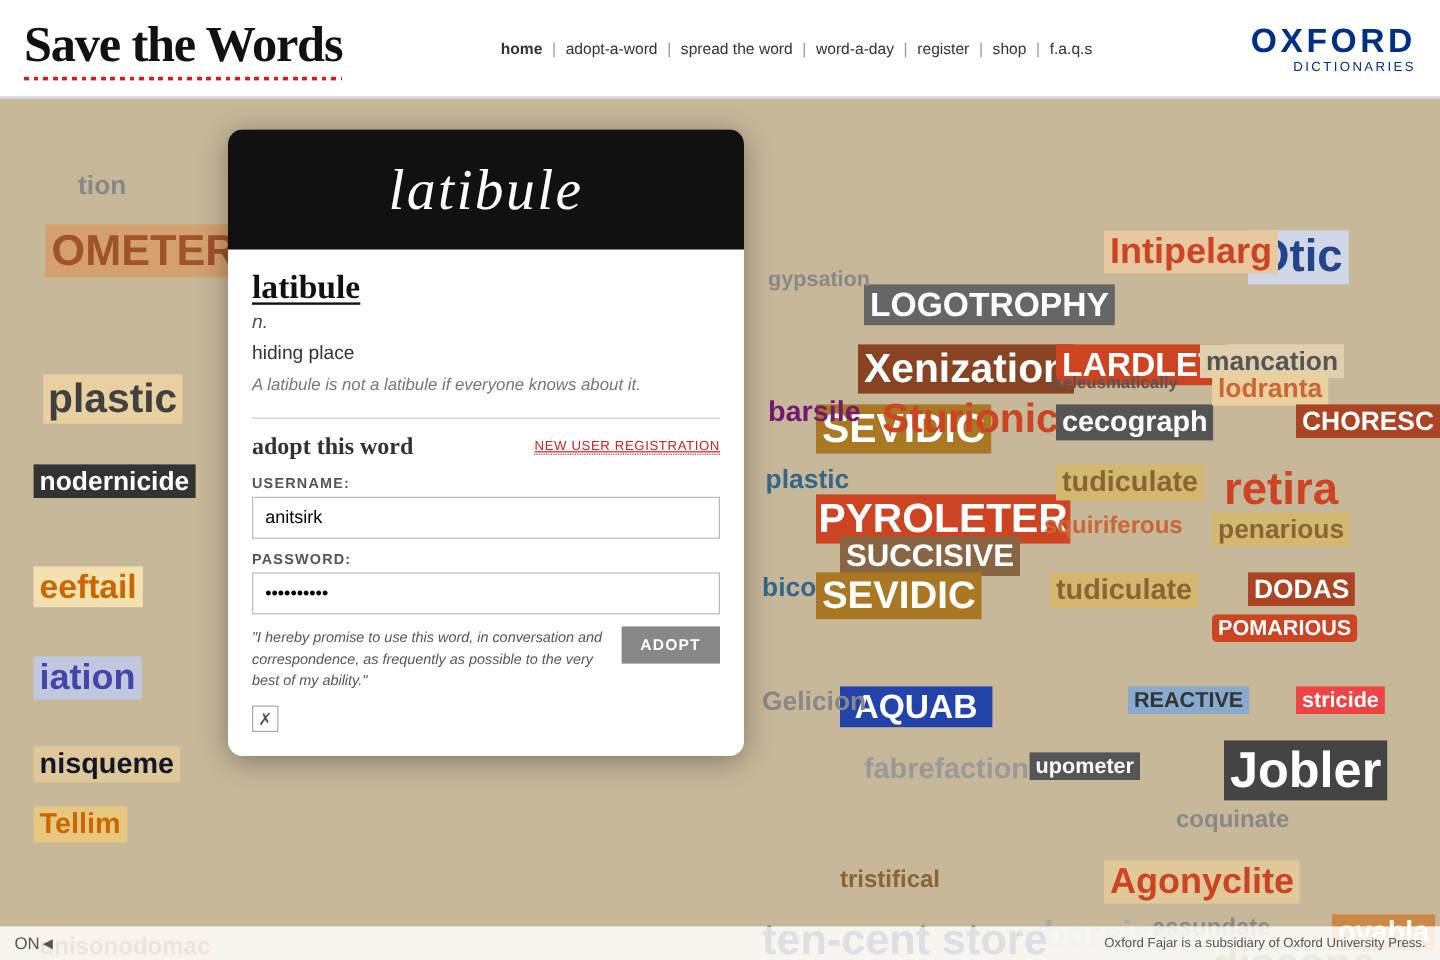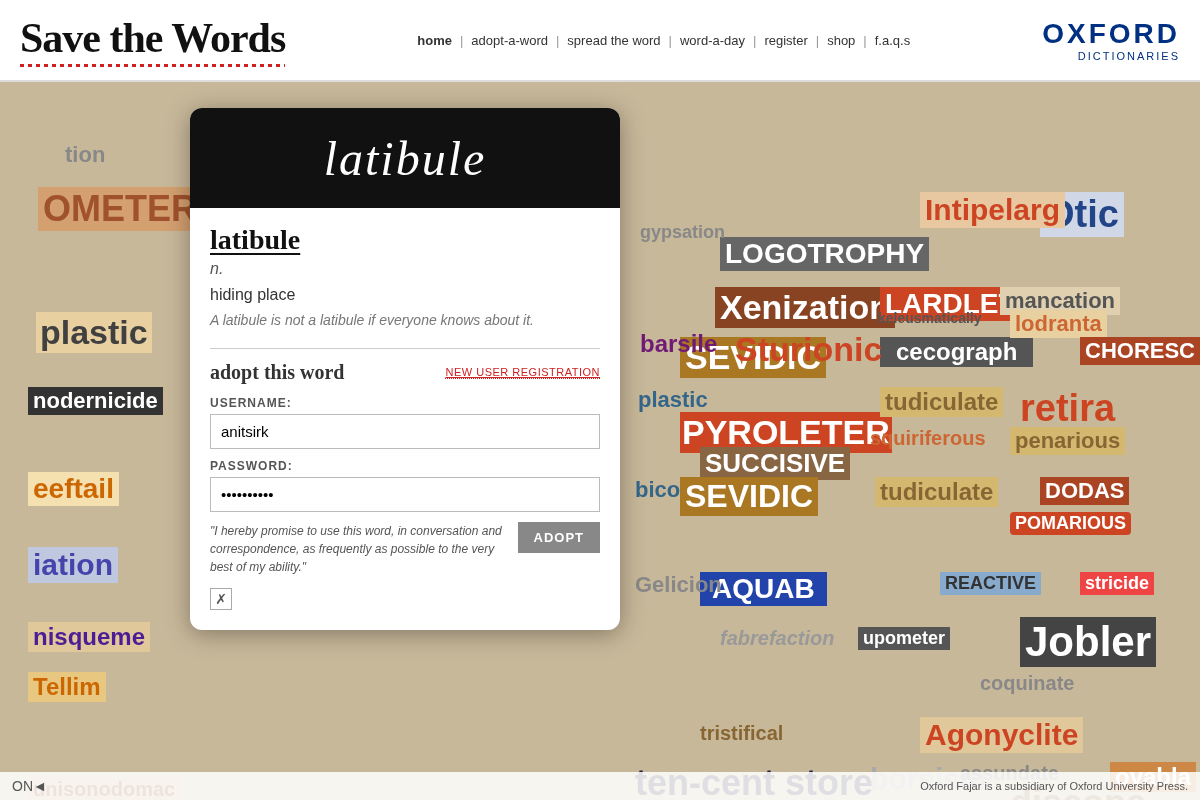--- a/index.html
+++ b/index.html
@@ -185,50 +185,50 @@
 
 <div id="bg-collage">
   <div id="tiles-container">
 
   <div class="word-tile" style="left: 38px; top: 105px; font-size: 36px; color: rgb(160, 82, 45); background: rgb(212, 160, 112); padding: 1px 5px;">OMETER</div>
       <div class="word-tile" style="left: 65px; top: 60px; font-size: 22px; color: rgb(136, 136, 136);">tion</div>
       <div class="word-tile" style="left: 36px; top: 230px; font-size: 34px; color: #404040; background: rgb(232, 208, 160); padding: 1px 4px;">plastic</div>
       <div class="word-tile" style="left: 28px; top: 305px; font-size: 22px; color: rgb(255, 255, 255); background: rgb(51, 51, 51); padding: 1px 5px;">nodernicide</div>
       <div class="word-tile" style="left: 28px; top: 390px; font-size: 28px; color: rgb(204, 102, 0); background: rgb(245, 224, 176); padding: 1px 5px;">eeftail</div>
       <div class="word-tile" style="left: 28px; top: 465px; font-size: 30px; color: rgb(68, 68, 170); background: rgb(192, 200, 224); padding: 1px 5px;">iation</div>
-      <div class="word-tile" style="left: 28px; top: 540px; font-size: 24px; color: #4c1d95; background: rgb(224, 200, 154); padding: 1px 5px;">nisqueme</div>
+      <div class="word-tile" style="left: 28px; top: 540px; font-size: 24px; color: #0f172a; background: rgb(224, 200, 154); padding: 1px 5px;">nisqueme</div>
       <div class="word-tile" style="left: 28px; top: 590px; font-size: 24px; color: rgb(204, 102, 0); background: rgb(232, 200, 128); padding: 1px 5px;">Tellim</div>
       <div class="word-tile" style="left: 28px; top: 695px; font-size: 20px; color: rgb(136, 68, 34); background: rgb(212, 176, 138); padding: 1px 5px;">unisonodomac</div>
       <div class="word-tile" style="left: 680px; top: 330px; font-size: 34px; color: rgb(255, 255, 255); background: rgb(204, 68, 34); padding: 1px 2px;">PYROLETER</div>
       <div class="word-tile" style="left: 700px; top: 365px; font-size: 26px; color: rgb(255, 255, 255); background: rgb(136, 102, 68); padding: 1px 5px;">SUCCISIVE</div>
       <div class="word-tile" style="left: 870px; top: 345px; font-size: 20px; color: rgb(204, 102, 51);">squiriferous</div>
       <div class="word-tile" style="left: 1010px; top: 345px; font-size: 22px; color: rgb(136, 102, 51); background: rgb(212, 184, 112); padding: 1px 5px;">penarious</div>
       <div class="word-tile" style="left: 1040px; top: 110px; font-size: 38px; color: rgb(34, 68, 136); background: rgb(208, 216, 232); padding: 1px 5px;">Otic</div>
       <div class="word-tile" style="left: 920px; top: 110px; font-size: 30px; color: rgb(204, 68, 34); background: rgb(232, 200, 160); padding: 1px 5px;">Intipelarg</div>
       <div class="word-tile" style="left: 715px; top: 205px; font-size: 34px; color: rgb(255, 255, 255); background: rgb(136, 68, 34); padding: 1px 5px;">Xenization</div>
       <div class="word-tile" style="left: 880px; top: 205px; font-size: 28px; color: rgb(255, 255, 255); background: rgb(204, 68, 34); padding: 1px 5px;">LARDLET</div>
       <div class="word-tile" style="left: 1000px; top: 205px; font-size: 22px; color: rgb(85, 85, 85); background: rgb(224, 208, 176); padding: 1px 5px; text-align: center;">mancation</div>
-      <div class="word-tile" style="left: 880px; top: 255px; font-size: 24px; color: rgb(255, 255, 255); background: rgb(85, 85, 85); padding: 1px 16px;">cecograph</div>
+      <div class="word-tile" style="left: 880px; top: 255px; font-size: 24px; color: rgb(255, 255, 255); background: rgb(85, 85, 85); padding: 1px 5px;">cecograph</div>
       <div class="word-tile" style="left: 720px; top: 155px; font-size: 28px; color: rgb(255, 255, 255); background: rgb(102, 102, 102); padding: 1px 5px;">LOGOTROPHY</div>
       <div class="word-tile" style="left: 880px; top: 305px; font-size: 24px; color: rgb(136, 102, 51); background: rgb(212, 184, 112); padding: 1px 5px;">tudiculate</div>
       <div class="word-tile" style="left: 1020px; top: 305px; font-size: 38px; color: rgb(204, 68, 34);">retira</div>
       <div class="word-tile" style="left: 700px; top: 490px; font-size: 28px; color: rgb(255, 255, 255); background: rgb(34, 68, 170); padding: 1px 12px;">AQUAB</div>
       <div class="word-tile" style="left: 635px; top: 490px; font-size: 22px; color: rgb(136, 136, 136);">Gelicion</div>
       <div class="word-tile" style="left: 1020px; top: 535px; font-size: 42px; color: rgb(255, 255, 255); background: rgb(68, 68, 68); padding: 1px 5px;">Jobler</div>
       <div class="word-tile" style="left: 920px; top: 635px; font-size: 30px; color: rgb(204, 68, 34); background: rgb(224, 200, 154); padding: 1px 5px;">Agonyclite</div>
       <div class="word-tile" style="left: 635px; top: 680px; font-size: 36px; color: rgb(34, 34, 68);">ten-cent store</div>
       <div class="word-tile" style="left: 870px; top: 680px; font-size: 30px; color: rgb(170, 170, 170);">boreism</div>
       <div class="word-tile" style="left: 1010px; top: 700px; font-size: 36px; color: rgb(136, 102, 51);">discope</div>
       <div class="word-tile" style="left: 680px; top: 255px; font-size: 34px; color: rgb(255, 255, 255); background: rgb(170, 119, 34); padding: 1px 5px;">SEVIDIC</div>
       <div class="word-tile" style="left: 640px; top: 248px; font-size: 24px; color: #701a75;">barsile</div>
       <div class="word-tile" style="left: 735px; top: 248px; font-size: 34px; color: rgb(204, 68, 34);">Sturionic</div>
       <div class="word-tile" style="left: 875px; top: 395px; font-size: 24px; color: rgb(136, 102, 51); background: rgb(212, 184, 112); padding: 1px 5px;">tudiculate</div>
       <div class="word-tile" style="left: 1040px; top: 395px; font-size: 22px; color: rgb(255, 255, 255); background: rgb(170, 68, 34); padding: 1px 5px;">DODAS</div>
       <div class="word-tile" style="left: 1010px; top: 430px; font-size: 18px; color: rgb(255, 255, 255); background: rgb(204, 68, 34); padding: 1px 5px; border-radius: 4px;">POMARIOUS</div>
-      <div class="word-tile" style="left: 720px; top: 545px; font-size: 20px; color: rgb(153, 153, 153); font-style: italic;">fabrefaction</div>
+      <div class="word-tile" style="left: 720px; top: 545px; font-size: 24px; color: rgb(153, 153, 153);">fabrefaction</div>
       <div class="word-tile" style="left: 858px; top: 545px; font-size: 18px; color: rgb(255, 255, 255); background: rgb(85, 85, 85); padding: 1px 5px;">upometer</div>
       <div class="word-tile" style="left: 980px; top: 590px; font-size: 20px; color: rgb(136, 136, 136);">coquinate</div>
       <div class="word-tile" style="left: 700px; top: 640px; font-size: 20px; color: rgb(136, 102, 51);">tristifical</div>
       <div class="word-tile" style="left: 960px; top: 680px; font-size: 20px; color: rgb(136, 136, 136);">assundate</div>
       <div class="word-tile" style="left: 1110px; top: 680px; font-size: 24px; color: rgb(255, 255, 255); background: rgb(204, 136, 68); padding: 1px 5px;">ovabla</div>
       <div class="word-tile" style="left: 940px; top: 490px; font-size: 18px; color: rgb(51, 51, 51); background: rgb(136, 170, 204); padding: 1px 5px;">REACTIVE</div>
       <div class="word-tile" style="left: 1080px; top: 490px; font-size: 18px; color: rgb(255, 255, 255); background: #ef4444; padding: 1px 5px;">stricide</div>
       <div class="word-tile" style="left: 638px; top: 305px; font-size: 22px; color: rgb(51, 102, 136);">plastic</div>
       <div class="word-tile" style="left: 635px; top: 395px; font-size: 22px; color: rgb(51, 102, 136);">bicolars</div>
       <div class="word-tile" style="left: 640px; top: 140px; font-size: 18px; color: rgb(136, 136, 136);">gypsation</div>

